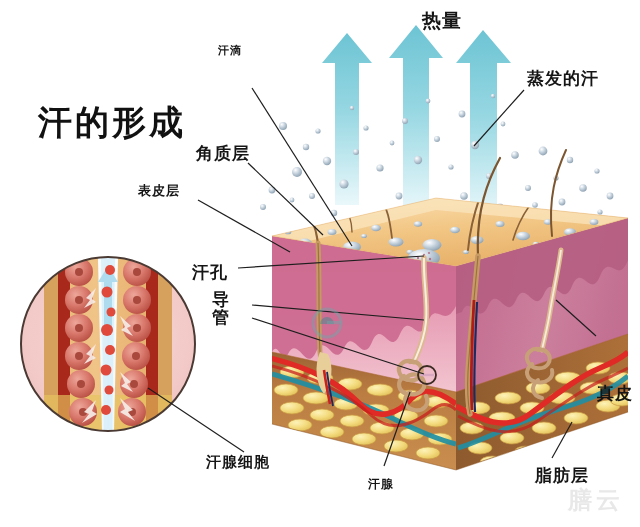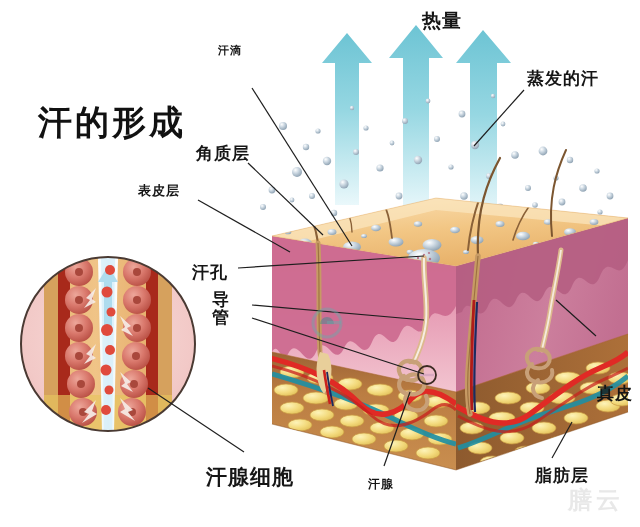--- a/index.html
+++ b/index.html
@@ -461,21 +461,21 @@
 
   <div class="lbl" style="left:422px;top:8px;font-size:19px;">热量</div>
   <div class="lbl" style="left:218px;top:44px;font-size:11px;">汗滴</div>
   <div class="lbl" style="left:527px;top:68px;font-size:17px;">蒸发的汗</div>
   <div class="lbl" style="left:196px;top:143px;font-size:17px;">角质层</div>
   <div class="lbl" style="left:138px;top:182px;font-size:13px;">表皮层</div>
   <div class="lbl" style="left:192px;top:262px;font-size:17px;">汗孔</div>
   <div class="lbl two-line" style="left:212px;top:292px;font-size:17px;">导
 管</div>
   <div class="lbl" style="left:597px;top:338px;font-size:17px;margin-top:45px;">真皮</div>
-  <div class="lbl" style="left:206px;top:464px;font-size:21px;">汗腺细胞</div>
+  <div class="lbl" style="left:206px;top:453px;font-size:15px;">汗腺细胞</div>
   <div class="lbl" style="left:368px;top:476px;font-size:12px;">汗腺</div>
   <div class="lbl" style="left:535px;top:465px;font-size:17px;">脂肪层</div>
 
   <div class="wm" style="left:568px;top:484px;font-size:24px;opacity:0.55;">膳云</div>
 
   <svg style="position:absolute;left:310px;top:306px;width:34px;height:34px;" viewBox="0 0 34 34">
     <circle cx="17" cy="17" r="14" fill="none" stroke="#6aa9ab" stroke-width="3" opacity="0.45"></circle>
     <path d="M10 18 A7 7 0 0 1 24 18 Z" fill="#2f8d8f" opacity="0.45"></path>
     <rect x="17" y="15" width="14" height="3.2" fill="#6aa9ab" opacity="0.45"></rect>
   </svg>

